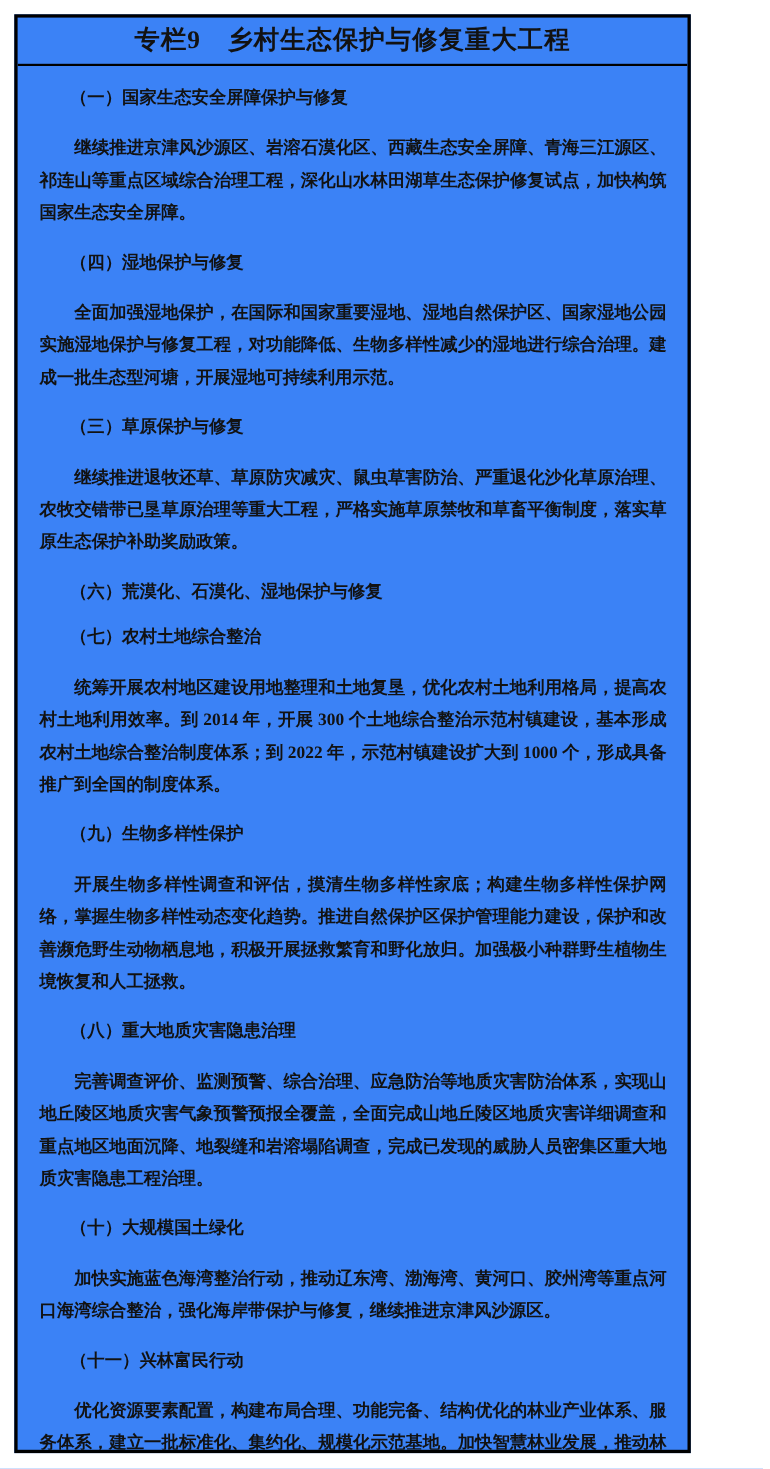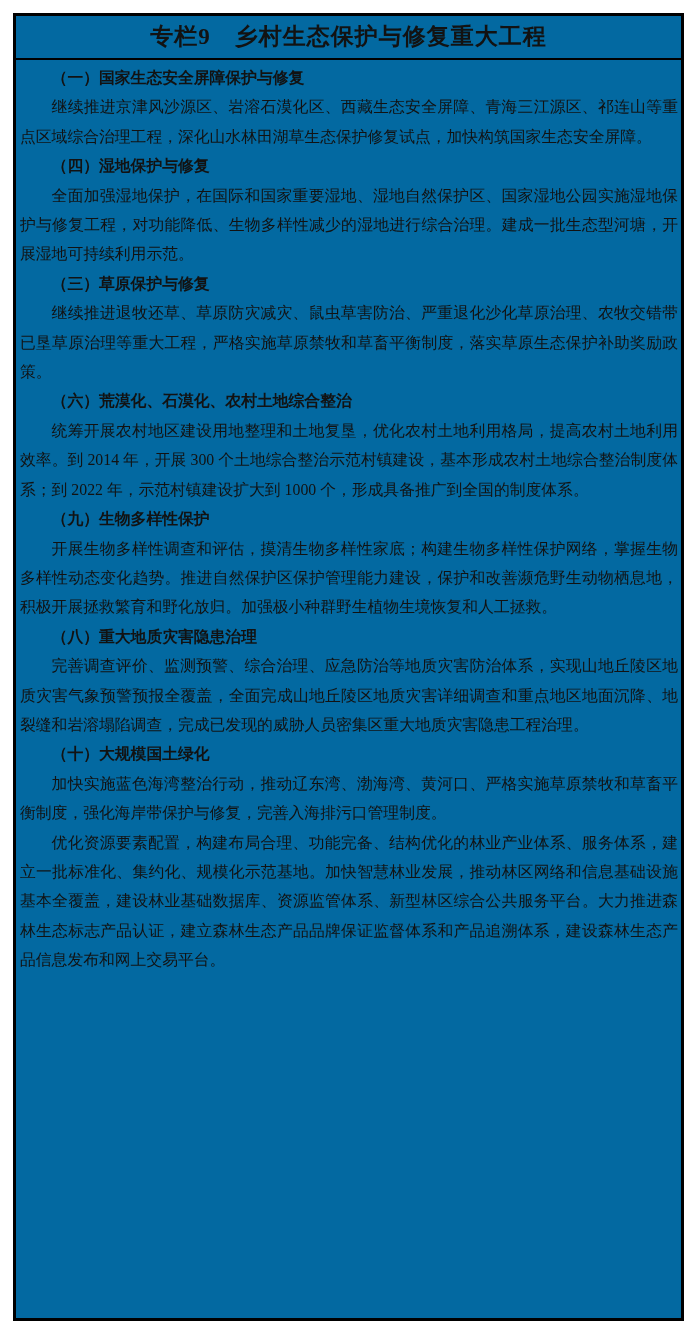--- a/index.html
+++ b/index.html
@@ -13,24 +13,24 @@
   body {
     font-family: "Liberation Serif", "DejaVu Serif", serif;
     color: #121212;
     -webkit-font-smoothing: antialiased;
   }
   .panel {
     box-sizing: border-box;
     position: absolute;
     left: 13px;
     top: 13px;
-    width: 671px;
+    width: 615px;
     height: 1308px;
     border: 3px solid #000000;
-    background: #0369a1;
+    background: #3b82f6;
     overflow: hidden;
   }
   .panel-header {
     box-sizing: border-box;
     border-bottom: 2px solid #000000;
     text-align: center;
     padding: 5px 0 6px 0;
   }
   .panel-title {
     font-size: 23px;
@@ -41,29 +41,29 @@
   .panel-body {
     box-sizing: border-box;
     padding: 3px 3px 0 4px;
     font-size: 15.8px;
     line-height: 29.4px;
     text-align: justify;
     text-justify: inter-ideograph;
     font-weight: 700;
   }
   .section-heading {
-    margin: 0;
+    margin: 12px;
     text-indent: 2em;
     font-weight: 700;
     white-space: nowrap;
   }
   .section-body {
-    margin: 0;
+    margin: 16px;
     text-indent: 2em;
-    font-weight: 400;
+    font-weight: 700;
   }
 </style>
 </head>
 <body>
 
 <div class="panel">
   <div class="panel-header">
     <span class="panel-title">专栏9　乡村生态保护与修复重大工程</span>
   </div>
   <div class="panel-body">
@@ -81,40 +81,42 @@
       <p class="section-body">全面加强湿地保护，在国际和国家重要湿地、湿地自然保护区、国家湿地公园实施湿地保护与修复工程，对功能降低、生物多样性减少的湿地进行综合治理。建成一批生态型河塘，开展湿地可持续利用示范。</p>
     </div>
 
     <div>
       <p class="section-heading">（三）草原保护与修复</p>
       <p class="section-body">继续推进退牧还草、草原防灾减灾、鼠虫草害防治、严重退化沙化草原治理、农牧交错带已垦草原治理等重大工程，严格实施草原禁牧和草畜平衡制度，落实草原生态保护补助奖励政策。</p>
     </div>
 
 
     <div>
-      <p class="section-heading">（六）荒漠化、石漠化、农村土地综合整治</p>
+      <p class="section-heading">（六）荒漠化、石漠化、湿地保护与修复</p>
     </div>
 
     <div>
+      <p class="section-heading">（七）农村土地综合整治</p>
       <p class="section-body">统筹开展农村地区建设用地整理和土地复垦，优化农村土地利用格局，提高农村土地利用效率。到 2014 年，开展 300 个土地综合整治示范村镇建设，基本形成农村土地综合整治制度体系；到 2022 年，示范村镇建设扩大到 1000 个，形成具备推广到全国的制度体系。</p>
     </div>
 
     <div>
       <p class="section-heading">（九）生物多样性保护</p>
       <p class="section-body">开展生物多样性调查和评估，摸清生物多样性家底；构建生物多样性保护网络，掌握生物多样性动态变化趋势。推进自然保护区保护管理能力建设，保护和改善濒危野生动物栖息地，积极开展拯救繁育和野化放归。加强极小种群野生植物生境恢复和人工拯救。</p>
     </div>
 
     <div>
       <p class="section-heading">（八）重大地质灾害隐患治理</p>
       <p class="section-body">完善调查评价、监测预警、综合治理、应急防治等地质灾害防治体系，实现山地丘陵区地质灾害气象预警预报全覆盖，全面完成山地丘陵区地质灾害详细调查和重点地区地面沉降、地裂缝和岩溶塌陷调查，完成已发现的威胁人员密集区重大地质灾害隐患工程治理。</p>
     </div>
 
     <div>
       <p class="section-heading">（十）大规模国土绿化</p>
-      <p class="section-body">加快实施蓝色海湾整治行动，推动辽东湾、渤海湾、黄河口、严格实施草原禁牧和草畜平衡制度，强化海岸带保护与修复，完善入海排污口管理制度。</p>
+      <p class="section-body">加快实施蓝色海湾整治行动，推动辽东湾、渤海湾、黄河口、胶州湾等重点河口海湾综合整治，强化海岸带保护与修复，继续推进京津风沙源区。</p>
     </div>
 
     <div>
+      <p class="section-heading">（十一）兴林富民行动</p>
       <p class="section-body">优化资源要素配置，构建布局合理、功能完备、结构优化的林业产业体系、服务体系，建立一批标准化、集约化、规模化示范基地。加快智慧林业发展，推动林区网络和信息基础设施基本全覆盖，建设林业基础数据库、资源监管体系、新型林区综合公共服务平台。大力推进森林生态标志产品认证，建立森林生态产品品牌保证监督体系和产品追溯体系，建设森林生态产品信息发布和网上交易平台。</p>
     </div>
 
   </div>
 </div>
 
 </body></html>

